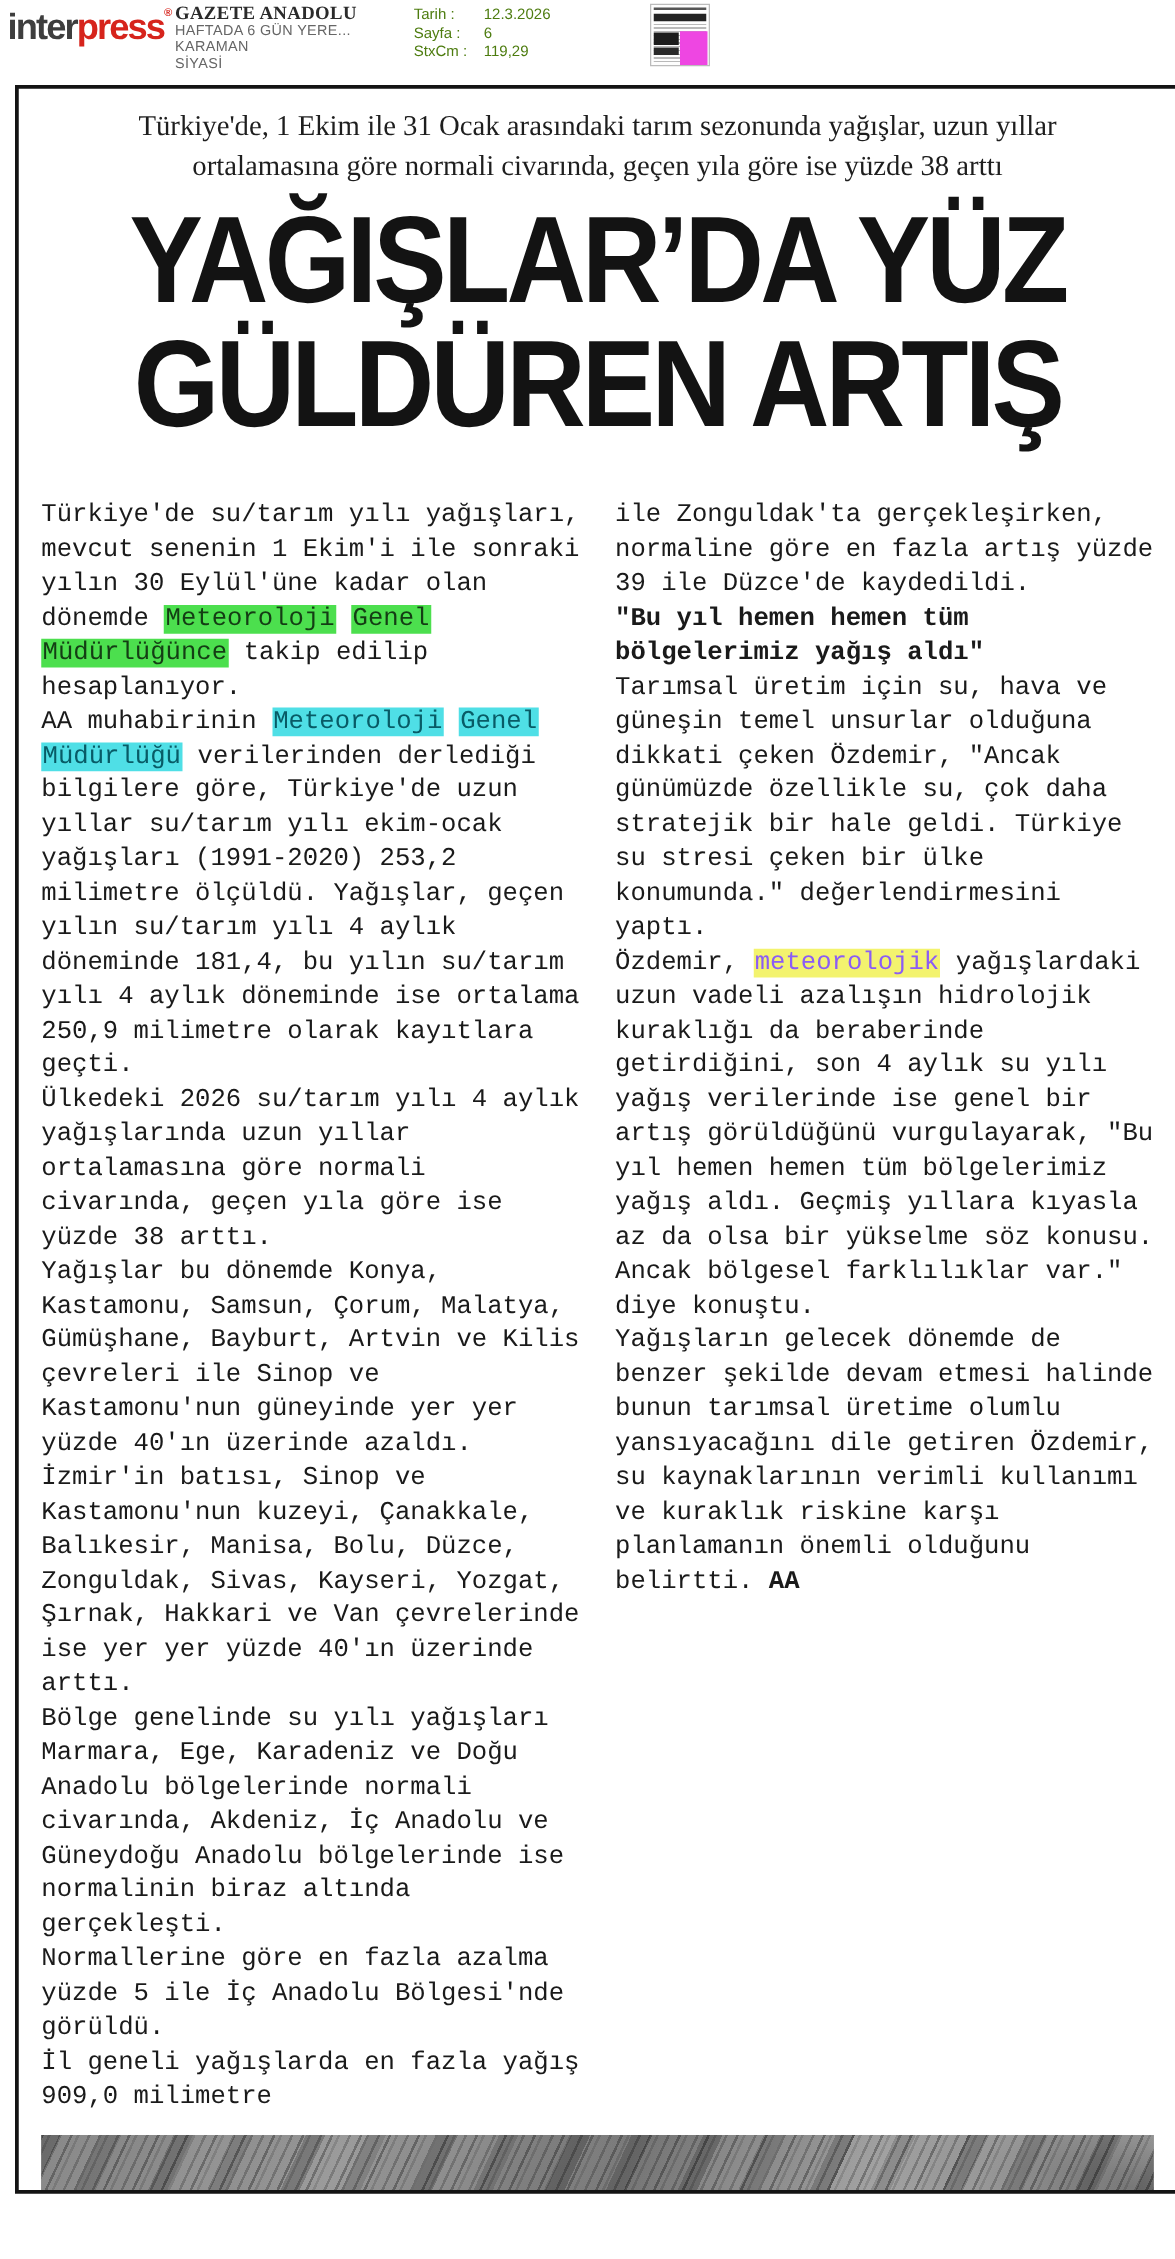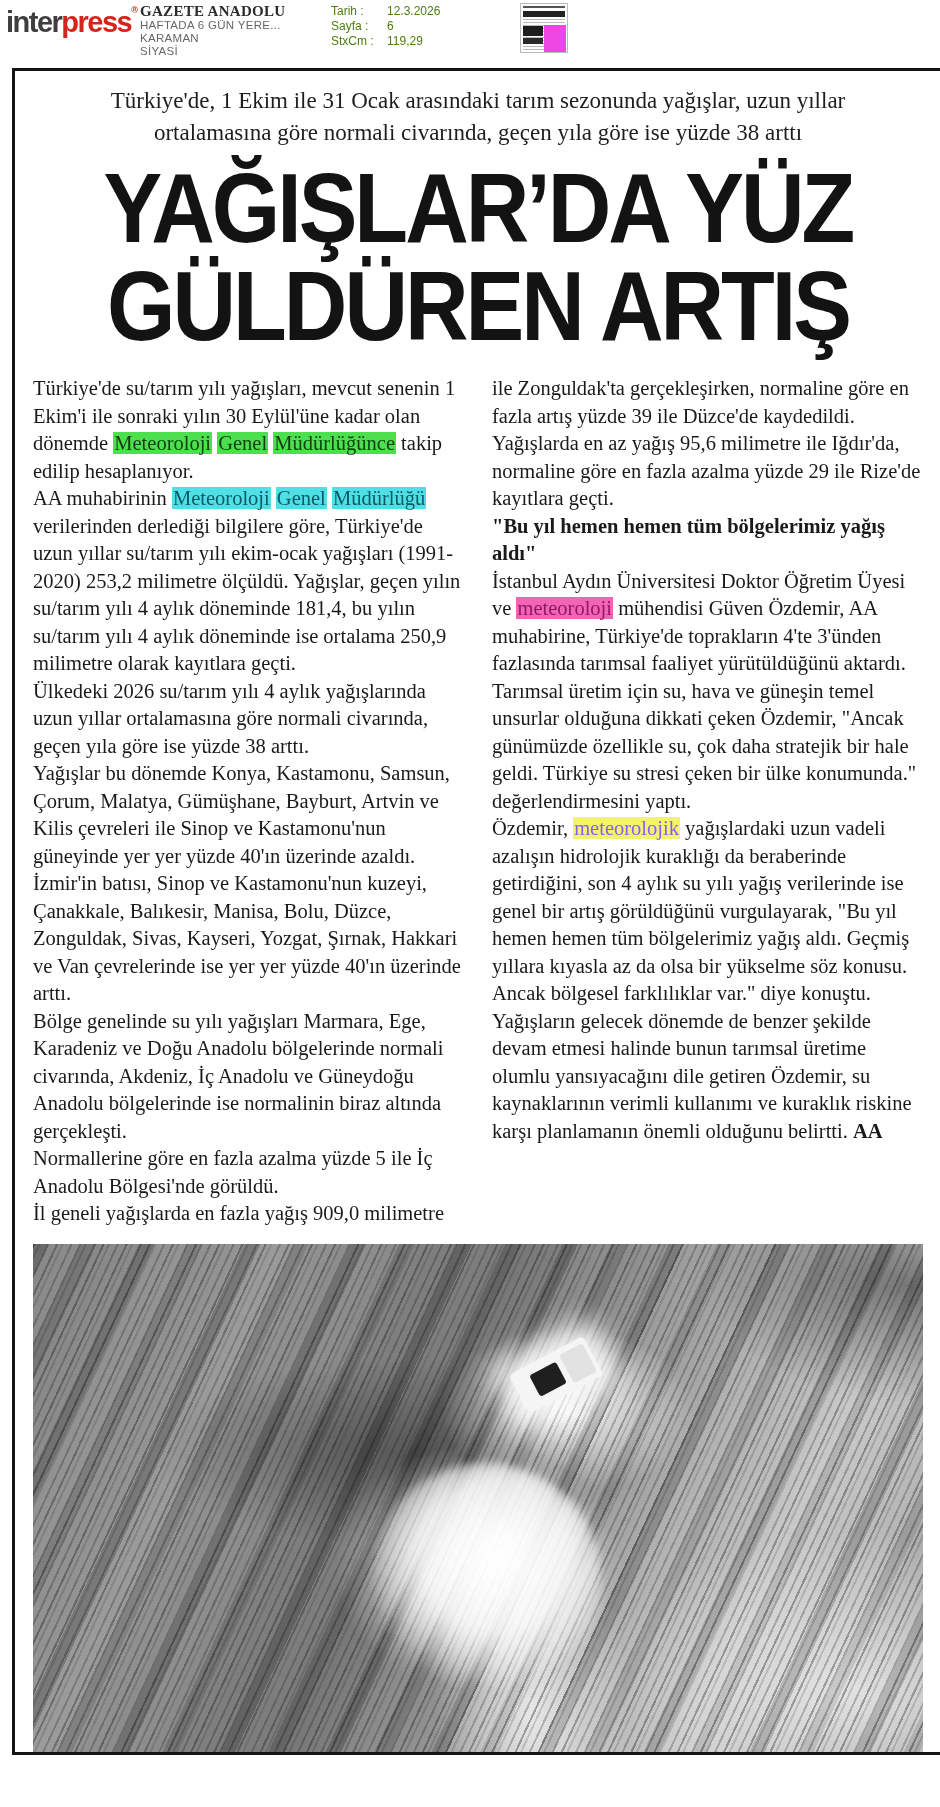--- a/index.html
+++ b/index.html
@@ -47,21 +47,21 @@
   }
   .headline{
     margin:10px 0 0;text-align:center;color:#131313;
     font-family:"Liberation Sans",sans-serif;font-weight:bold;
     font-size:88px;line-height:88px;letter-spacing:-3px;
     transform:scaleY(1.12);transform-origin:top center;
   }
   .headline span{display:block;white-space:nowrap;}
 
   .columns{display:flex;gap:28px;margin:40px 18px 0;}
-  .col{flex:1;font-family:Liberation Serif, serif;font-size:20.5px;line-height:27.5px;color:#1a1a1a;}
+  .col{flex:1;font-family:Liberation Mono, monospace;font-size:20.5px;line-height:27.5px;color:#1a1a1a;margin-top:24px;}
   .para{margin:0;}
   .para-bold{font-weight:bold;}
   .hl{padding:0 1px;}
   .hl-green{background:var(--hl-green,#4cdf4e);color:#143d14;}
   .hl-cyan{background:var(--hl-cyan,#4fdfe6);color:#085b66;}
   .hl-pink{background:var(--hl-pink,#f464b4);color:#8d1b62;}
   .hl-yellow{background:var(--hl-yellow,#f3f36e);color:#8b5cf6;}
 
   
   .photo{
@@ -150,23 +150,21 @@
         <p class="para"><span>Türkiye'de su/tarım yılı yağışları, mevcut senenin 1 Ekim'i ile sonraki yılın 30 Eylül'üne kadar olan dönemde </span><span class="hl hl-green">Meteoroloji</span><span> </span><span class="hl hl-green">Genel</span><span> </span><span class="hl hl-green">Müdürlüğünce</span><span> takip edilip hesaplanıyor.</span></p>
         <p class="para"><span>AA muhabirinin </span><span class="hl hl-cyan">Meteoroloji</span><span> </span><span class="hl hl-cyan">Genel</span><span> </span><span class="hl hl-cyan">Müdürlüğü</span><span> verilerinden derlediği bilgilere göre, Türkiye'de uzun yıllar su/tarım yılı ekim-ocak yağışları (1991-2020) 253,2 milimetre ölçüldü. Yağışlar, geçen yılın su/tarım yılı 4 aylık döneminde 181,4, bu yılın su/tarım yılı 4 aylık döneminde ise ortalama 250,9 milimetre olarak kayıtlara geçti.</span></p>
         <p class="para"><span>Ülkedeki 2026 su/tarım yılı 4 aylık yağışlarında uzun yıllar ortalamasına göre normali civarında, geçen yıla göre ise yüzde 38 arttı.</span></p>
         <p class="para"><span>Yağışlar bu dönemde Konya, Kastamonu, Samsun, Çorum, Malatya, Gümüşhane, Bayburt, Artvin ve Kilis çevreleri ile Sinop ve Kastamonu'nun güneyinde yer yer yüzde 40'ın üzerinde azaldı. İzmir'in batısı, Sinop ve Kastamonu'nun kuzeyi, Çanakkale, Balıkesir, Manisa, Bolu, Düzce, Zonguldak, Sivas, Kayseri, Yozgat, Şırnak, Hakkari ve Van çevrelerinde ise yer yer yüzde 40'ın üzerinde arttı.</span></p>
         <p class="para"><span>Bölge genelinde su yılı yağışları Marmara, Ege, Karadeniz ve Doğu Anadolu bölgelerinde normali civarında, Akdeniz, İç Anadolu ve Güneydoğu Anadolu bölgelerinde ise normalinin biraz altında gerçekleşti.</span></p>
         <p class="para"><span>Normallerine göre en fazla azalma yüzde 5 ile İç Anadolu Bölgesi'nde görüldü.</span></p>
         <p class="para"><span>İl geneli yağışlarda en fazla yağış 909,0 milimetre</span></p>
       </div>
     <div class="col">
         <p class="para"><span>ile Zonguldak'ta gerçekleşirken, normaline göre en fazla artış yüzde 39 ile Düzce'de kaydedildi.</span></p>
-        <p class="para"><span>Yağışlarda en az yağış 95,6 milimetre ile Iğdır'da, normaline göre en fazla azalma yüzde 29 ile Rize'de kayıtlara geçti.</span></p>
         <p class="para para-bold"><span>"Bu yıl hemen hemen tüm bölgelerimiz yağış aldı"</span></p>
-        <p class="para"><span>İstanbul Aydın Üniversitesi Doktor Öğretim Üyesi ve </span><span class="hl hl-pink">meteoroloji</span><span> mühendisi Güven Özdemir, AA muhabirine, Türkiye'de toprakların 4'te 3'ünden fazlasında tarımsal faaliyet yürütüldüğünü aktardı.</span></p>
         <p class="para"><span>Tarımsal üretim için su, hava ve güneşin temel unsurlar olduğuna dikkati çeken Özdemir, "Ancak günümüzde özellikle su, çok daha stratejik bir hale geldi. Türkiye su stresi çeken bir ülke konumunda." değerlendirmesini yaptı.</span></p>
         <p class="para"><span>Özdemir, </span><span class="hl hl-yellow">meteorolojik</span><span> yağışlardaki uzun vadeli azalışın hidrolojik kuraklığı da beraberinde getirdiğini, son 4 aylık su yılı yağış verilerinde ise genel bir artış görüldüğünü vurgulayarak, "Bu yıl hemen hemen tüm bölgelerimiz yağış aldı. Geçmiş yıllara kıyasla az da olsa bir yükselme söz konusu. Ancak bölgesel farklılıklar var." diye konuştu.</span></p>
         <p class="para"><span>Yağışların gelecek dönemde de benzer şekilde devam etmesi halinde bunun tarımsal üretime olumlu yansıyacağını dile getiren Özdemir, su kaynaklarının verimli kullanımı ve kuraklık riskine karşı planlamanın önemli olduğunu belirtti. </span><span style="font-weight: bold;">AA</span></p>
       </div>
   </div>
 
   <div class="photo">
     <div class="dust"></div>
     <div class="harvester">
       <div class="cab"></div>

